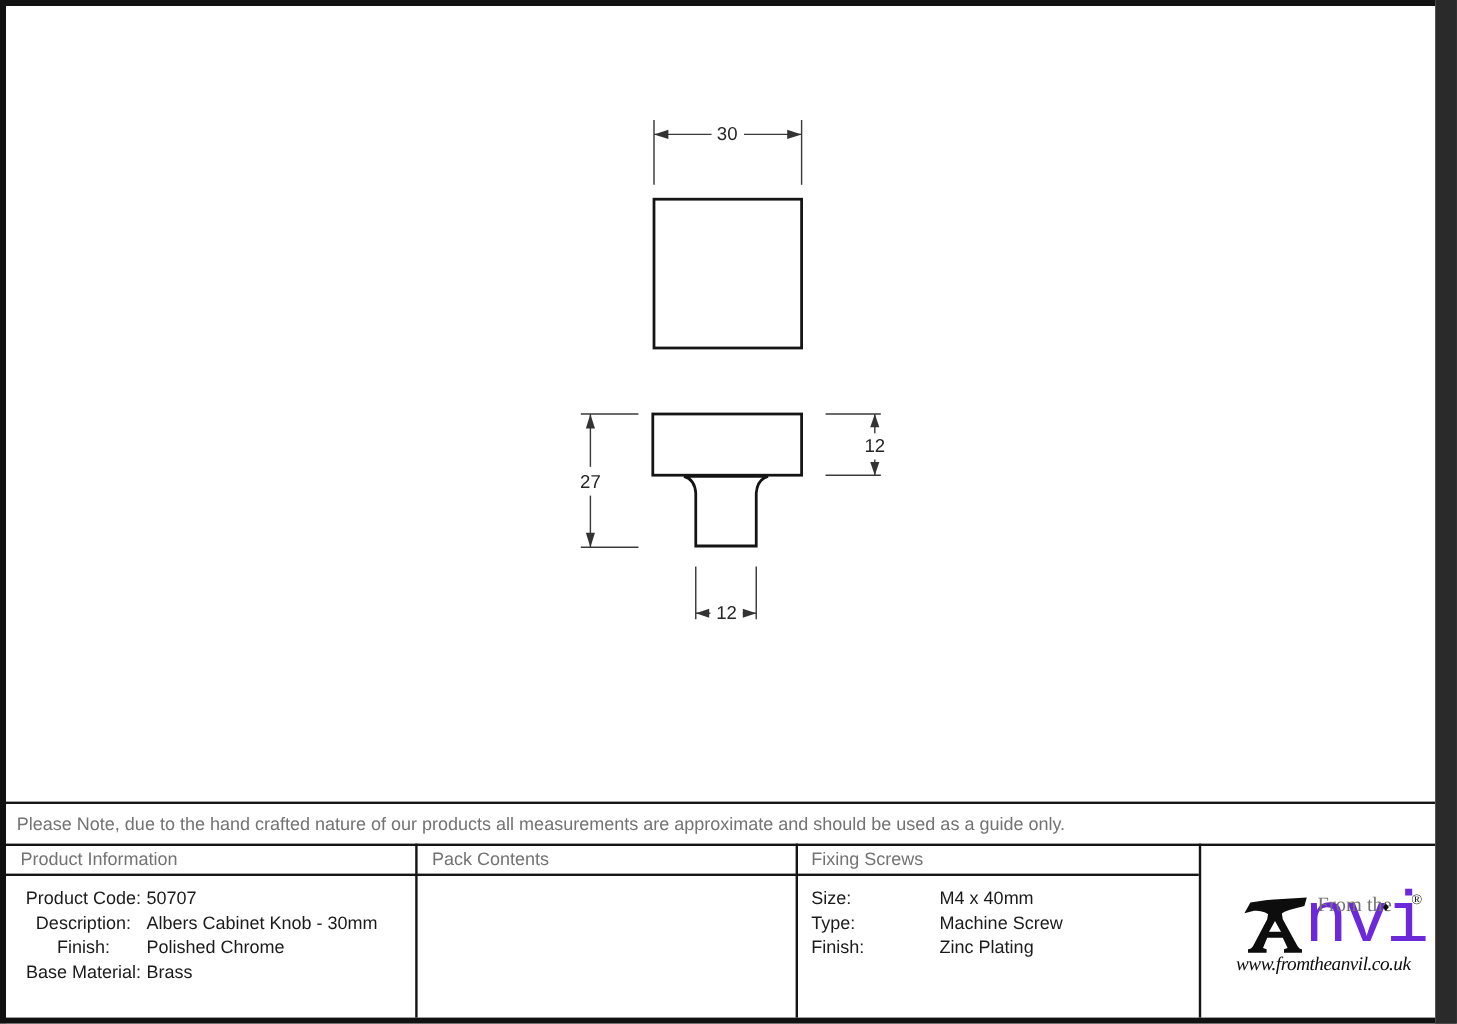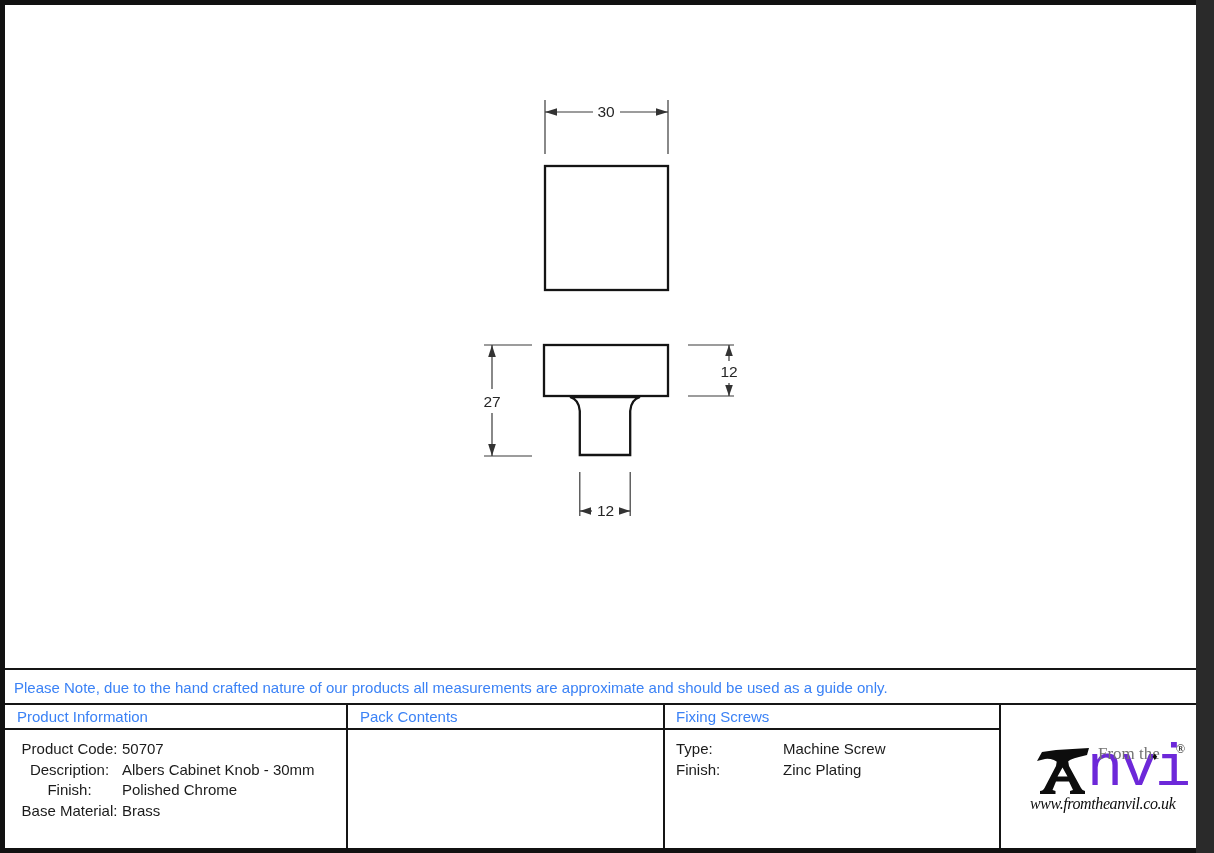--- a/index.html
+++ b/index.html
@@ -6,21 +6,21 @@
   #frame{
     position:relative;width:1196px;height:853px;background:#ffffff;
     font-family:"Liberation Sans",sans-serif;color:#1b1b1b;overflow:hidden;
   }
   .edge{position:absolute;background:#111;}
   #edge-top{left:0;top:0;width:1214px;height:5px;}
   #edge-bottom{left:0;top:848px;width:1214px;height:5px;}
   #edge-left{left:0;top:0;width:5px;height:853px;}
   #edge-right{left:1209px;top:0;width:5px;height:853px;}
   .hline,.vline{position:absolute;background:#151515;}
-  .txt{position:absolute;white-space:nowrap;font-size:15px;color:#3b82f6;}
+  .txt{position:absolute;white-space:nowrap;font-size:15px;color:#737373;}
   #note-text{left:14px;top:674px;line-height:28px;}
   .col-header{top:706px;line-height:22px;}
   .rows{position:absolute;top:739px;}
   .row{display:flex;line-height:20.5px;height:20.5px;font-size:15px;}
   .row .lbl{flex:0 0 auto;}
   #product-rows .lbl{width:105px;}
   #fixing-rows .lbl{width:107px;}
   svg text{font-family:"Liberation Sans",sans-serif;font-size:15.5px;fill:#262626;}
   .dimline{stroke:#3a3a3a;stroke-width:1.2;fill:none;}
   .dimarrow{fill:#333;stroke:none;}
@@ -119,20 +119,24 @@
     </div>
     <div class="row">
       <span class="lbl">Base Material:</span>
       <span class="val">Brass</span>
     </div>
   </div>
 
 
   <div class="rows" id="fixing-rows" style="left:676px;">
     <div class="row">
+      <span class="lbl">Size:</span>
+      <span class="val">M4 x 40mm</span>
+    </div>
+    <div class="row">
       <span class="lbl">Type:</span>
       <span class="val">Machine Screw</span>
     </div>
     <div class="row">
       <span class="lbl">Finish:</span>
       <span class="val">Zinc Plating</span>
     </div>
   </div>
 
   <div>

